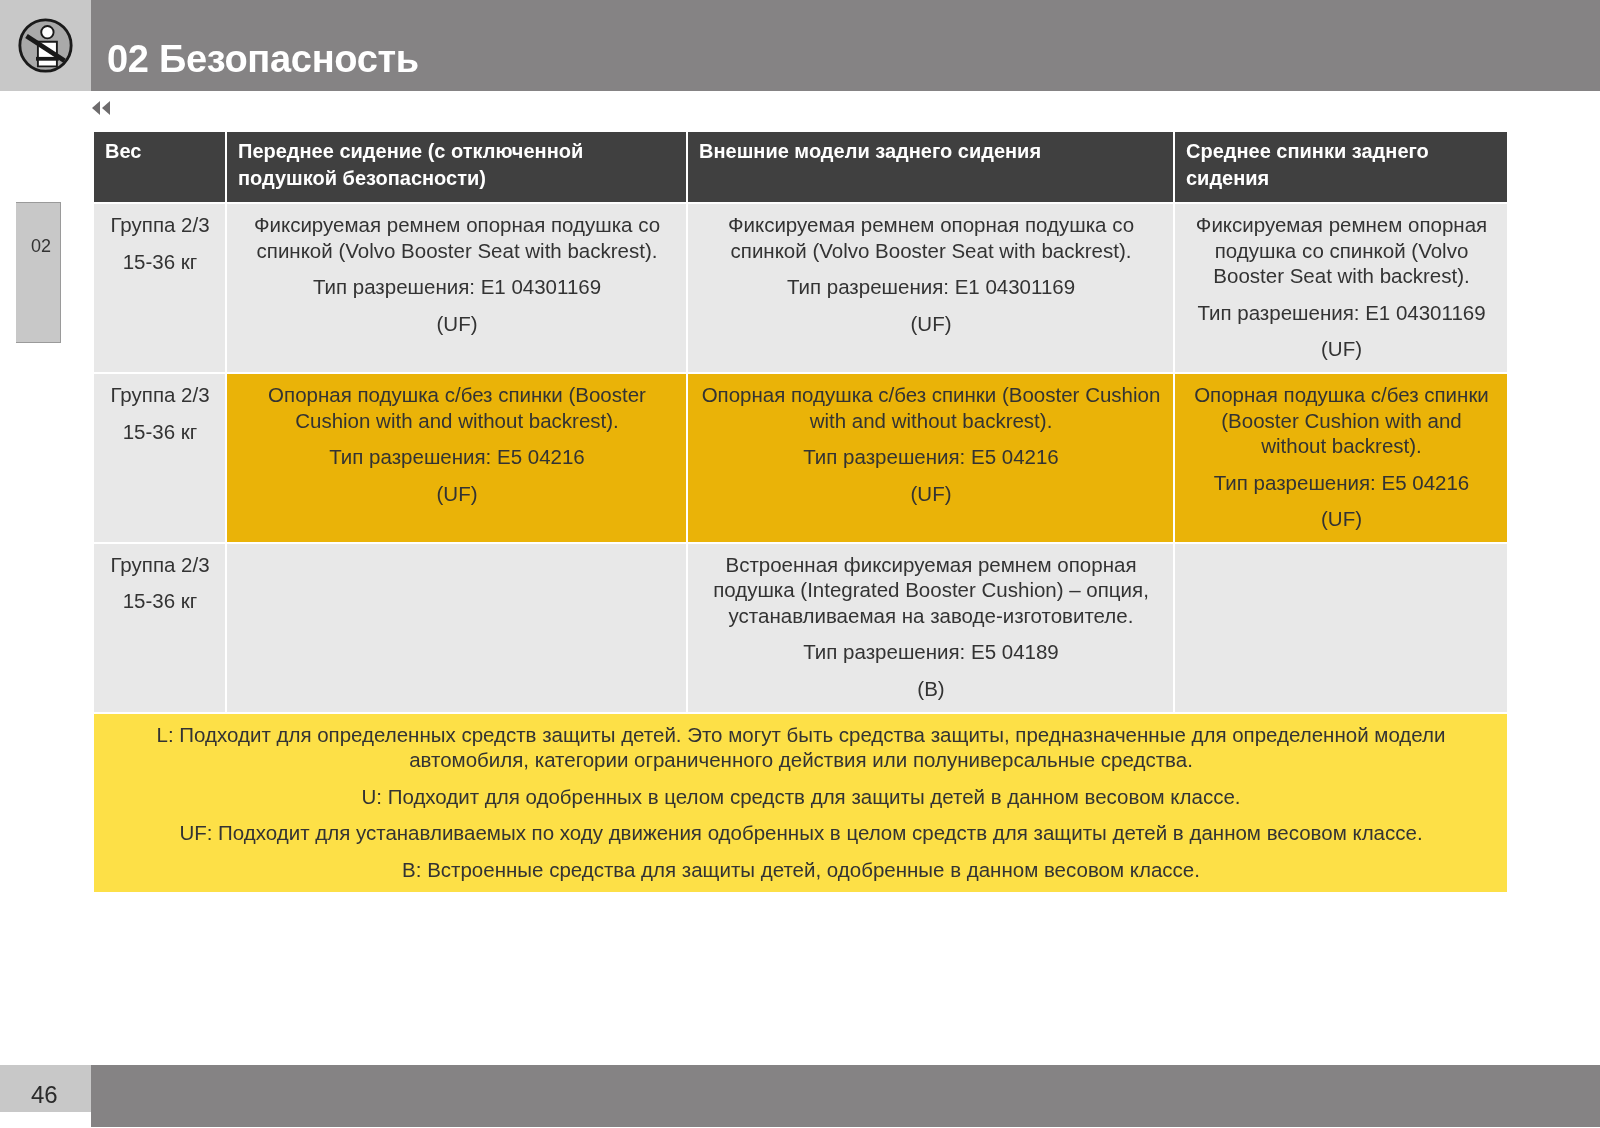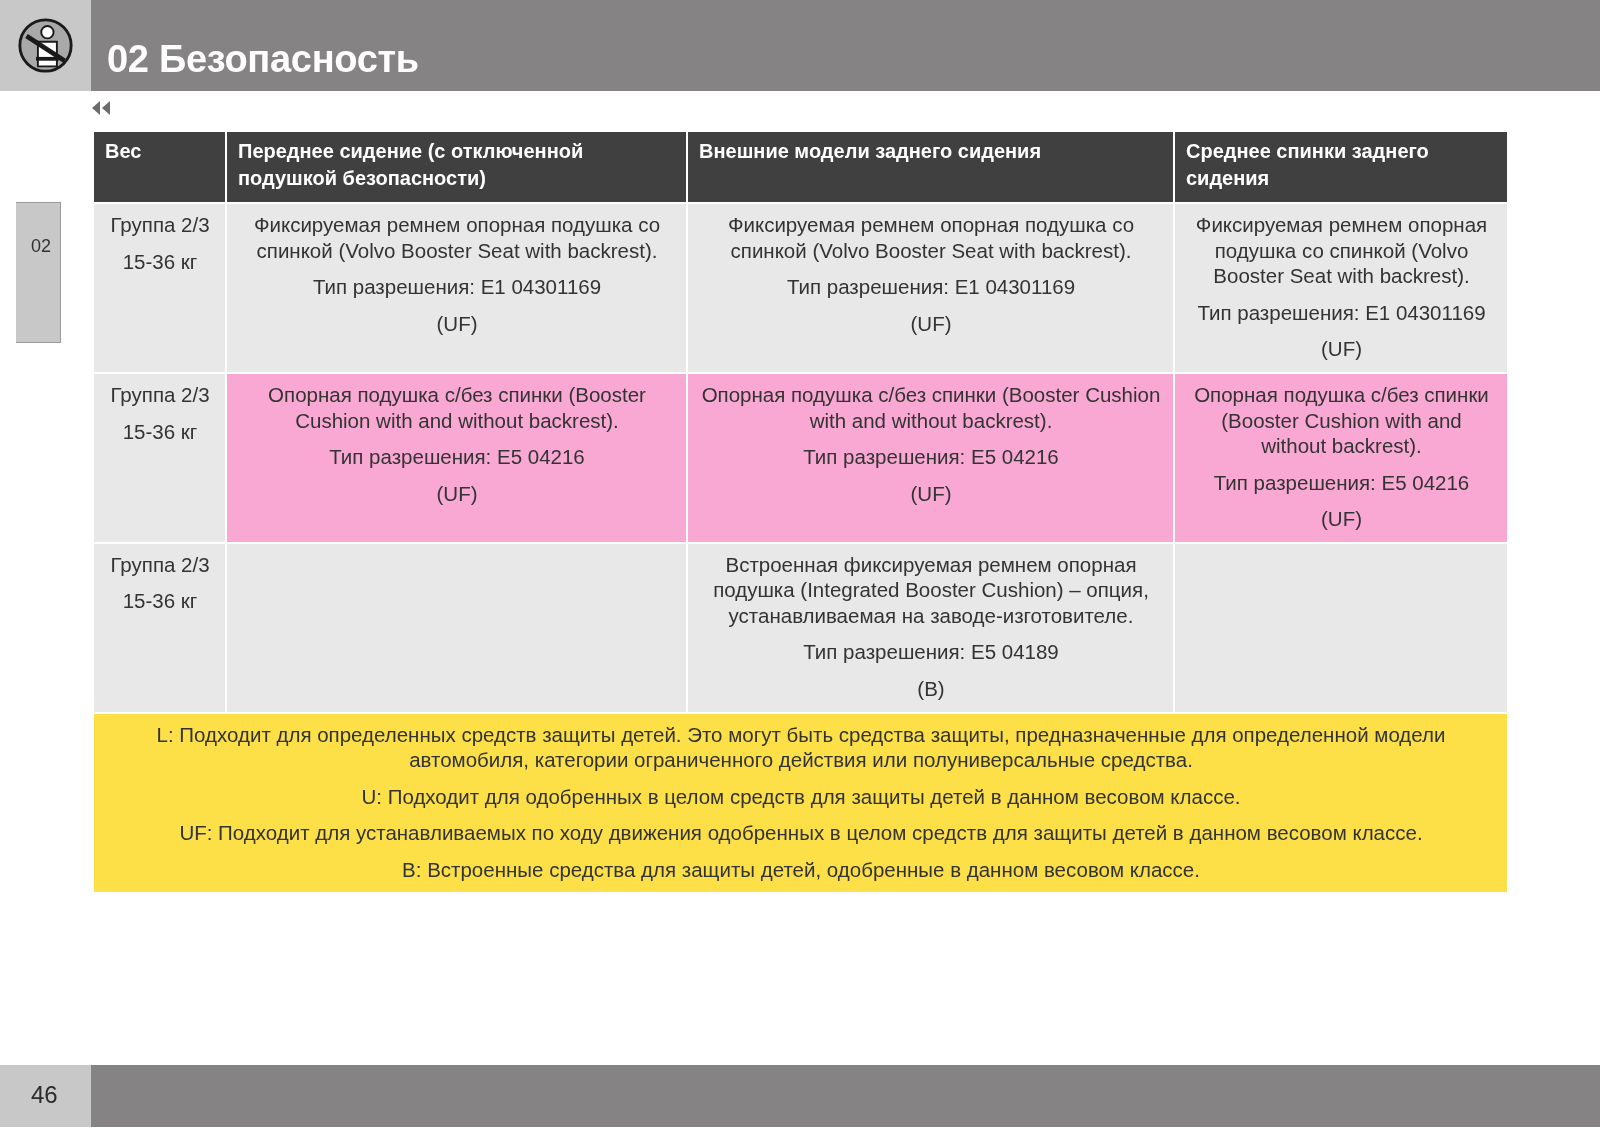--- a/index.html
+++ b/index.html
@@ -43,33 +43,33 @@
     table.main td, table.main th {
       border: 2px solid #ffffff; vertical-align: top; text-align: left;
       padding: 8px 10px 10px 11px; box-sizing: border-box;
     }
     table.main th {
       background: #404040; color: #ffffff; font-weight: bold;
       font-size: 20px; line-height: 27px; height: 71px; padding-top: 6px;
     }
     table.main td { font-size: 20.5px; line-height: 25.5px; color: #333; }
     .r-light td { background: #e8e8e8; }
-    .r-dark td { background: #f9a8d4; }
+    .r-dark td { background: #eab308; }
     .r-dark td.w { background: #e8e8e8; }
     td p { margin: 0 0 11px 0; text-align: center; }
     td p:last-child { margin-bottom: 0; }
     .row1 td { height: 170px; }
     .row2 td { height: 168px; }
     .row3 td { height: 170px; }
     .legend td {
       background: #fde047; padding: 9px 10px 12px 11px;
       font-size: 20.5px; line-height: 25.5px;
     }
     .footer-square {
-      position: absolute; left: 0; top: 1065px; width: 91px; height: 62px;
+      position: absolute; left: 0; top: 1065px; width: 91px; height: 47px;
       background: #c8c8c8;
     }
     .footer-square span {
       position: absolute; left: 31px; top: 16px; font-size: 24px; color: #2b2b2b;
     }
     .footer-bar {
       position: absolute; left: 91px; top: 1065px; width: 1509px; height: 62px;
       background: #858384;
     }
   </style>

